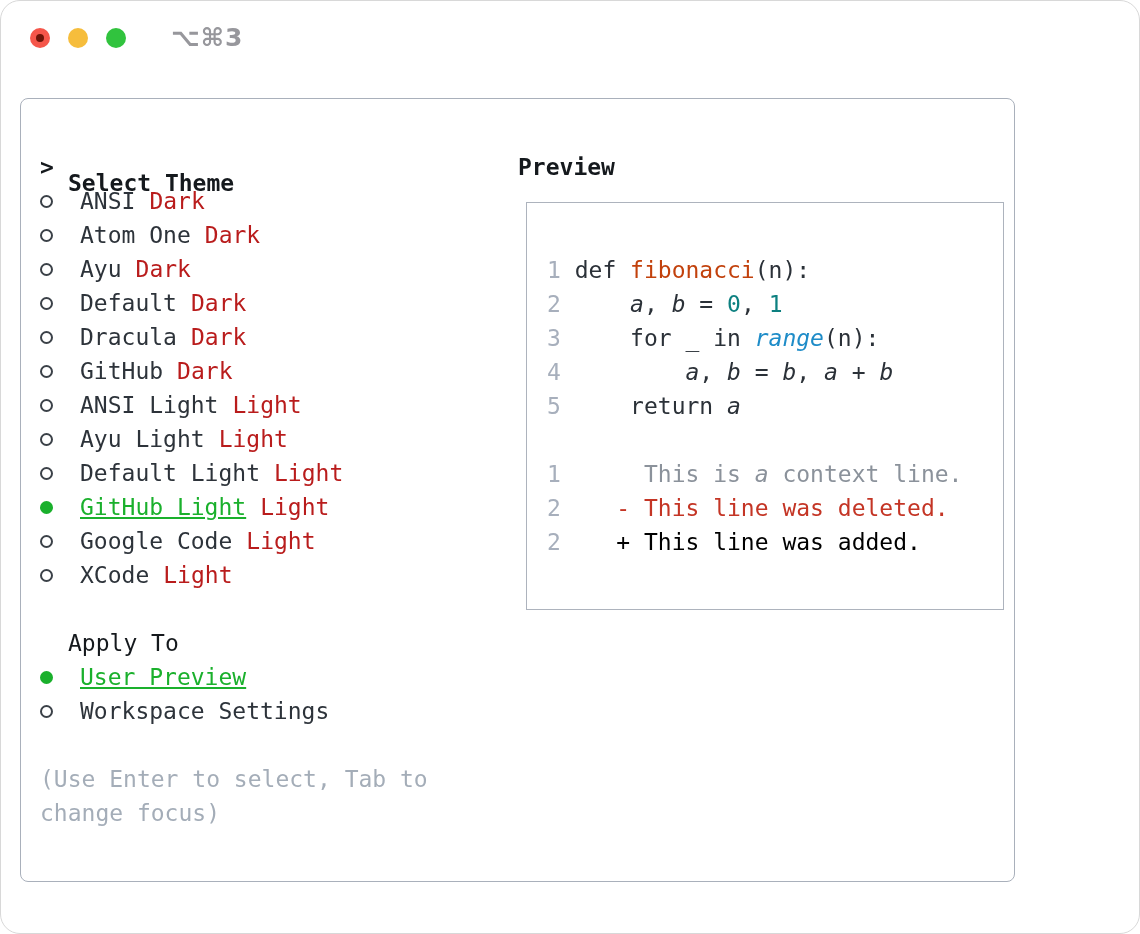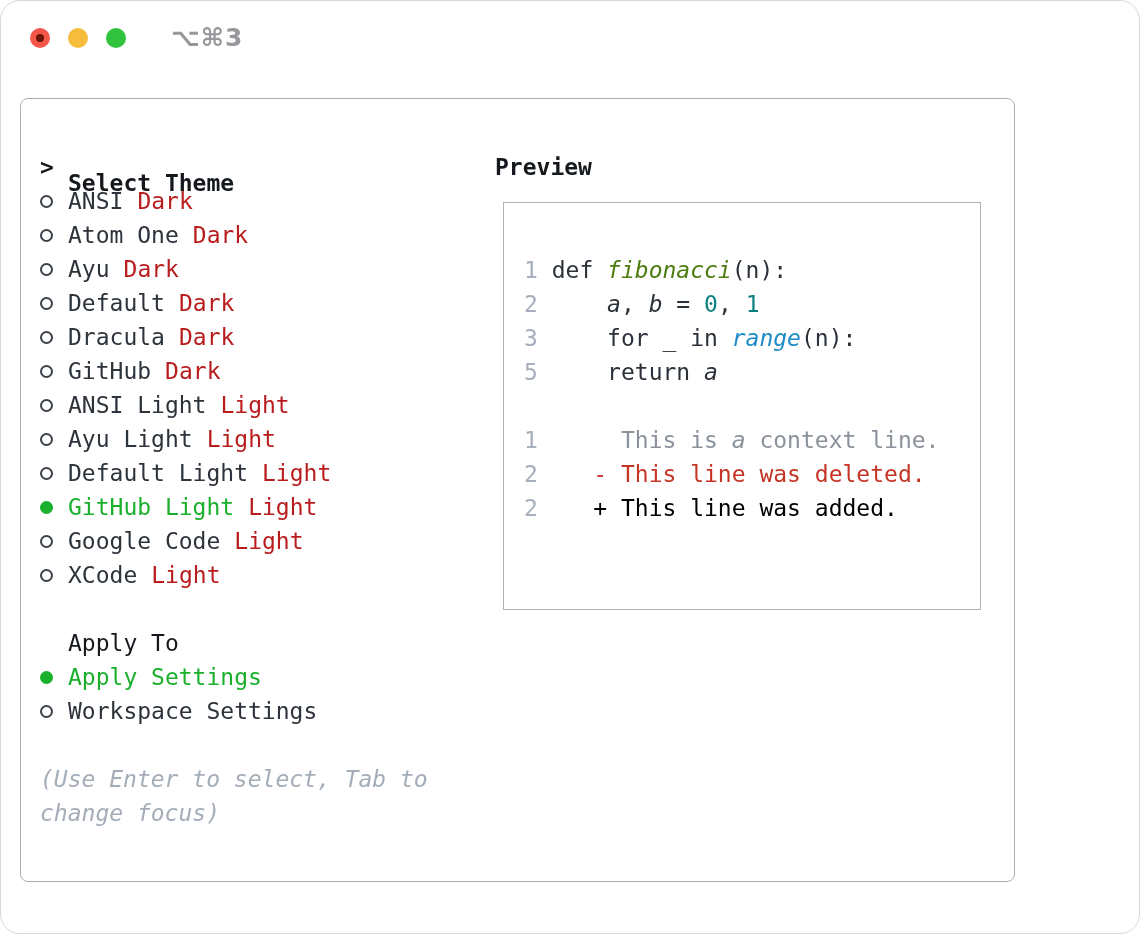--- a/index.html
+++ b/index.html
@@ -27,37 +27,37 @@
   }
   .left-col{position:absolute;left:19px;top:51px;font-size:23px;line-height:34px;color:#2d333a;}
   .row{display:flex;align-items:center;height:34px;white-space:pre;}
   .hdr{font-weight:700;color:#15191d;margin-top:32px;}
   .hdr-prefix{display:inline-block;width:28px;font-weight:700;color:#15191d;}
   .marker{
     display:inline-block;width:13px;height:13px;box-sizing:border-box;border-radius:50%;
     border:2.5px solid #3b4148;margin-right:15px;flex:0 0 13px;
   }
   .marker.sel{border-color:#1ab02c;background:#1ab02c;}
-  .row-name{color:#2d333a;}
-  .row-name.sel{color:#1ab02c;}
+  .row-name{color:#2d333a;margin-left:12px;}
+  .row-name.sel{color:#1ab02c;text-decoration:underline;}
   .row-variant{color:#b91c1c;margin-left:14px;}
   .spacer{height:34px;}
   .apply-hdr{padding-left:28px;color:#15191d;height:34px;line-height:34px;}
-  .hint{color:#a4adb8;line-height:34px;white-space:pre;font-style:italic;}
+  .hint{color:#a4adb8;line-height:34px;white-space:pre;}
   
-  .right-col{position:absolute;left:474px;top:51px;font-size:23px;line-height:34px;}
+  .right-col{position:absolute;left:497px;top:51px;font-size:23px;line-height:34px;}
   .preview-hdr{font-weight:700;color:#15191d;height:34px;line-height:34px;}
   .preview-box{
     margin-left:8px;margin-top:18px;width:478px;height:408px;box-sizing:border-box;
     border:1.5px solid #adb3bd;background:#fff;padding:50px 0 0 20px;overflow:hidden;
   }
   .code-line{display:block;height:34px;line-height:34px;white-space:pre;font-size:23px;}
   .ln{color:#a7afbc;}
   .s-code{color:#2b3138;}
-  .s-func{color:#4d7c0f;font-style:italic;}
+  .s-func{color:#c2410c;}
   .s-var{color:#2b3138;font-style:italic;}
   .s-num{color:#0d8080;}
   .s-call{color:#1e8cc8;font-style:italic;margin-top:36px;}
   .s-ctx{color:#8b929b;}
   .s-ctx-var{color:#8b929b;font-style:italic;}
   .s-del{color:#c43525;text-align:right;}
   .s-add{color:#000000;}
 </style>
 </head>
 <body>
@@ -91,35 +91,36 @@
           <div class="row"><span class="marker"></span><span class="row-name">ANSI Light</span><span class="row-variant">Light</span></div>
           <div class="row"><span class="marker"></span><span class="row-name">Ayu Light</span><span class="row-variant">Light</span></div>
           <div class="row"><span class="marker"></span><span class="row-name">Default Light</span><span class="row-variant">Light</span></div>
           <div class="row"><span class="marker sel"></span><span class="row-name sel">GitHub Light</span><span class="row-variant">Light</span></div>
           <div class="row"><span class="marker"></span><span class="row-name">Google Code</span><span class="row-variant">Light</span></div>
           <div class="row"><span class="marker"></span><span class="row-name">XCode</span><span class="row-variant">Light</span></div>
         </div>
       <div class="spacer"></div>
       <div class="apply-hdr">Apply To</div>
       <div id="apply-list">
-          <div class="row"><span class="marker sel"></span><span class="row-name sel">Apply Settings</span></div>
+          <div class="row"><span class="marker sel"></span><span class="row-name sel">User Preview</span></div>
           <div class="row"><span class="marker"></span><span class="row-name">Workspace Settings</span></div>
         </div>
       <div class="spacer"></div>
       <div class="hint">(Use Enter to select, Tab to</div>
       <div class="hint">change focus)</div>
     </div>
 
     <div class="right-col">
       <div class="preview-hdr">Preview</div>
       <div class="preview-box">
         <div id="code-lines">
             <div class="code-line"><span class="ln">1 </span><span class="s-code">def </span><span class="s-func">fibonacci</span><span class="s-code">(n):</span></div>
             <div class="code-line"><span class="ln">2 </span><span class="s-code">    </span><span class="s-var">a</span><span class="s-code">, </span><span class="s-var">b</span><span class="s-code"> = </span><span class="s-num">0</span><span class="s-code">, </span><span class="s-num">1</span></div>
             <div class="code-line"><span class="ln">3 </span><span class="s-code">    for _ in </span><span class="s-call">range</span><span class="s-code">(n):</span></div>
+            <div class="code-line"><span class="ln">4 </span><span class="s-code">        </span><span class="s-var">a</span><span class="s-code">, </span><span class="s-var">b</span><span class="s-code"> = </span><span class="s-var">b</span><span class="s-code">, </span><span class="s-var">a</span><span class="s-code"> + </span><span class="s-var">b</span></div>
             <div class="code-line"><span class="ln">5 </span><span class="s-code">    return </span><span class="s-var">a</span></div>
             <div class="code-line"><span class="ln"></span></div>
             <div class="code-line"><span class="ln">1 </span><span class="s-ctx">     This is </span><span class="s-ctx-var">a</span><span class="s-ctx"> context line.</span></div>
             <div class="code-line"><span class="ln">2 </span><span class="s-del">   - This line was deleted.</span></div>
             <div class="code-line"><span class="ln">2 </span><span class="s-add">   + This line was added.</span></div>
           </div>
       </div>
     </div>
 
   </div>

